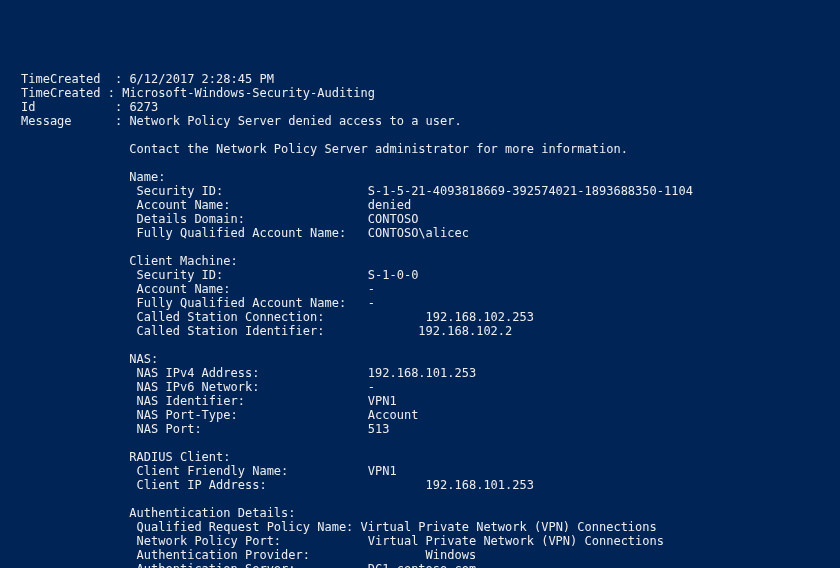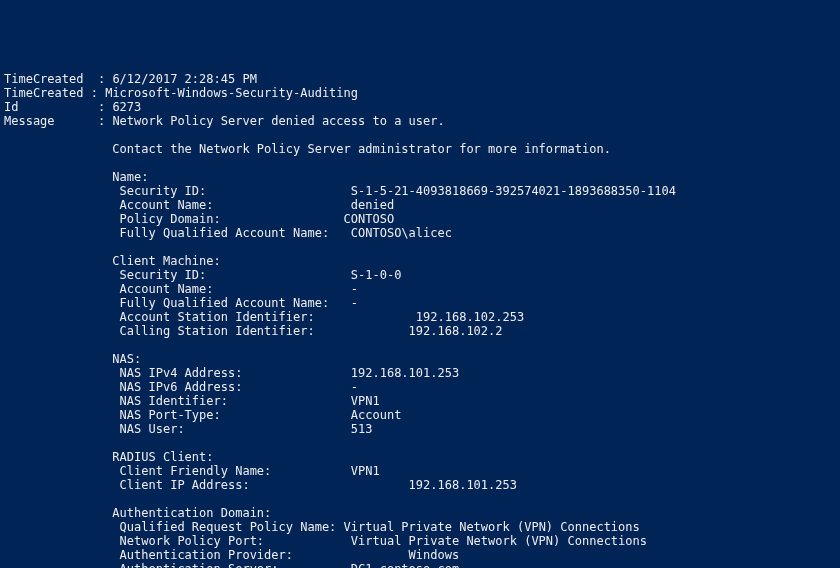--- a/index.html
+++ b/index.html
@@ -8,60 +8,60 @@
     color: #eeedf0;
     font-family: 'Lucida Console', 'Consolas', monospace;
     font-size: 12px;
     line-height: 14px;
     width: 840px;
     height: 568px;
     overflow: hidden;
     white-space: pre;
     padding: 2px 0 0 4px;
   }
-  .line { white-space: pre; }
+  .line { white-space: pre; margin-left: 17px; }
 </style>
 </head>
 <body>
 
 
 
 <div>
 <span class="line"><span>TimeCreated  : </span><span>6/12/2017 2:28:45 PM</span></span>
 <span class="line"><span>TimeCreated : </span><span>Microsoft-Windows-Security-Auditing</span></span>
 <span class="line"><span>Id           : </span><span>6273</span></span>
 <span class="line"><span>Message      : </span><span>Network Policy Server denied access to a user.</span></span>
 <span class="line"> </span>
 <span class="line"><span>               Contact the Network Policy Server administrator for more information.</span></span>
 <span class="line"> </span>
 <span class="line"><span>               Name:</span></span>
 <span class="line"><span>                Security ID:                    </span><span>S-1-5-21-4093818669-392574021-1893688350-1104</span></span>
 <span class="line"><span>                Account Name:                   </span><span>denied</span></span>
-<span class="line"><span>                Policy Domain:                 </span><span>CONTOSO</span></span>
+<span class="line"><span>                Details Domain:                 </span><span>CONTOSO</span></span>
 <span class="line"><span>                Fully Qualified Account Name:   </span><span>CONTOSO\alicec</span></span>
 <span class="line"> </span>
 <span class="line"><span>               Client Machine:</span></span>
 <span class="line"><span>                Security ID:                    </span><span>S-1-0-0</span></span>
 <span class="line"><span>                Account Name:                   </span><span>-</span></span>
 <span class="line"><span>                Fully Qualified Account Name:   </span><span>-</span></span>
-<span class="line"><span>                Account Station Identifier:              </span><span>192.168.102.253</span></span>
-<span class="line"><span>                Calling Station Identifier:             </span><span>192.168.102.2</span></span>
+<span class="line"><span>                Called Station Connection:              </span><span>192.168.102.253</span></span>
+<span class="line"><span>                Called Station Identifier:             </span><span>192.168.102.2</span></span>
 <span class="line"> </span>
 <span class="line"><span>               NAS:</span></span>
 <span class="line"><span>                NAS IPv4 Address:               </span><span>192.168.101.253</span></span>
-<span class="line"><span>                NAS IPv6 Address:               </span><span>-</span></span>
+<span class="line"><span>                NAS IPv6 Network:               </span><span>-</span></span>
 <span class="line"><span>                NAS Identifier:                 </span><span>VPN1</span></span>
 <span class="line"><span>                NAS Port-Type:                  </span><span>Account</span></span>
-<span class="line"><span>                NAS User:                       </span><span>513</span></span>
+<span class="line"><span>                NAS Port:                       </span><span>513</span></span>
 <span class="line"> </span>
 <span class="line"><span>               RADIUS Client:</span></span>
 <span class="line"><span>                Client Friendly Name:           </span><span>VPN1</span></span>
 <span class="line"><span>                Client IP Address:                      </span><span>192.168.101.253</span></span>
 <span class="line"> </span>
-<span class="line"><span>               Authentication Domain:</span></span>
+<span class="line"><span>               Authentication Details:</span></span>
 <span class="line"><span>                Qualified Request Policy Name: </span><span>Virtual Private Network (VPN) Connections</span></span>
 <span class="line"><span>                Network Policy Port:            </span><span>Virtual Private Network (VPN) Connections</span></span>
 <span class="line"><span>                Authentication Provider:                </span><span>Windows</span></span>
 <span class="line"><span>                Authentication Server:          </span><span>DC1.contoso.com</span></span>
 
 
 
 
 
 

